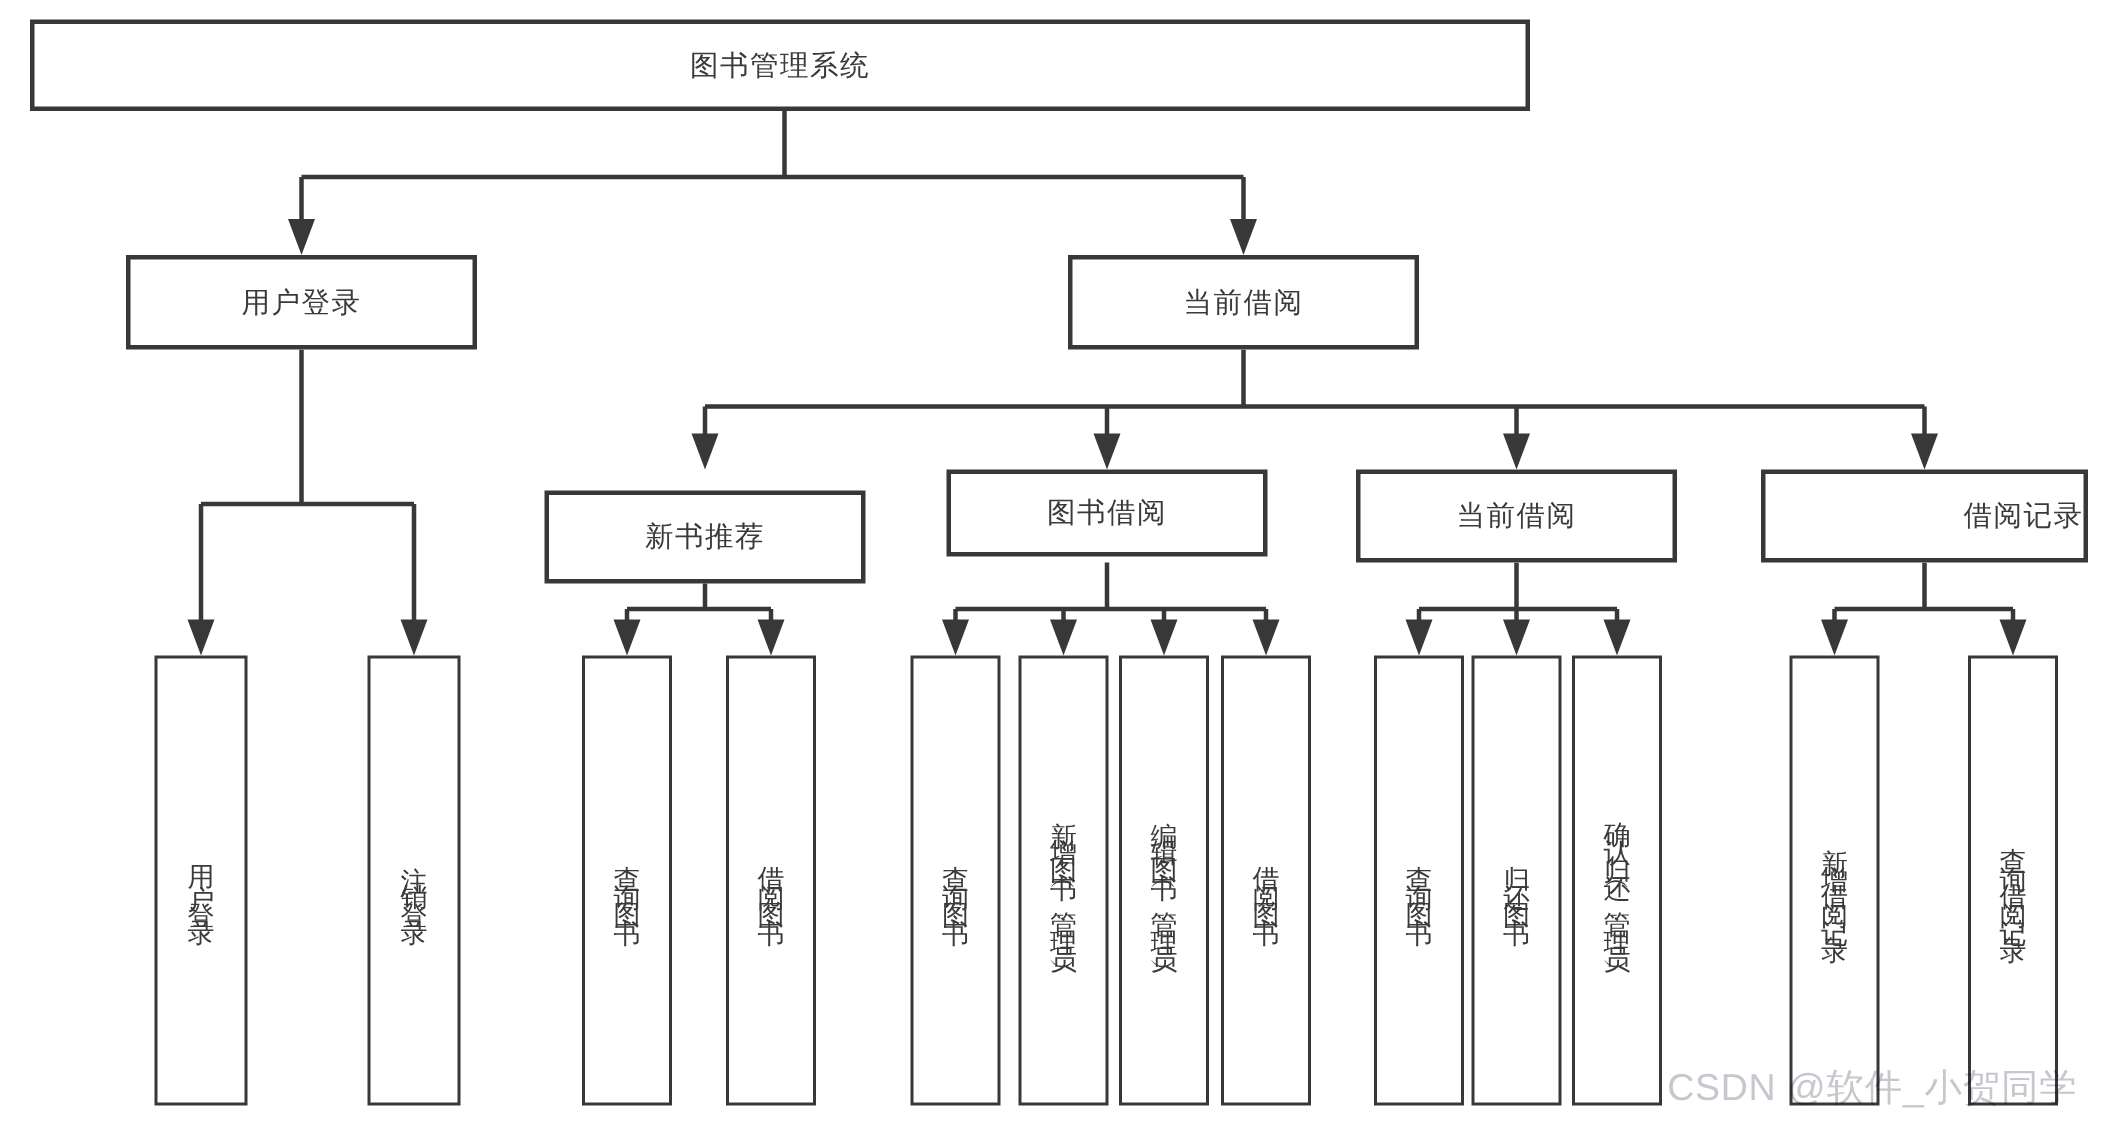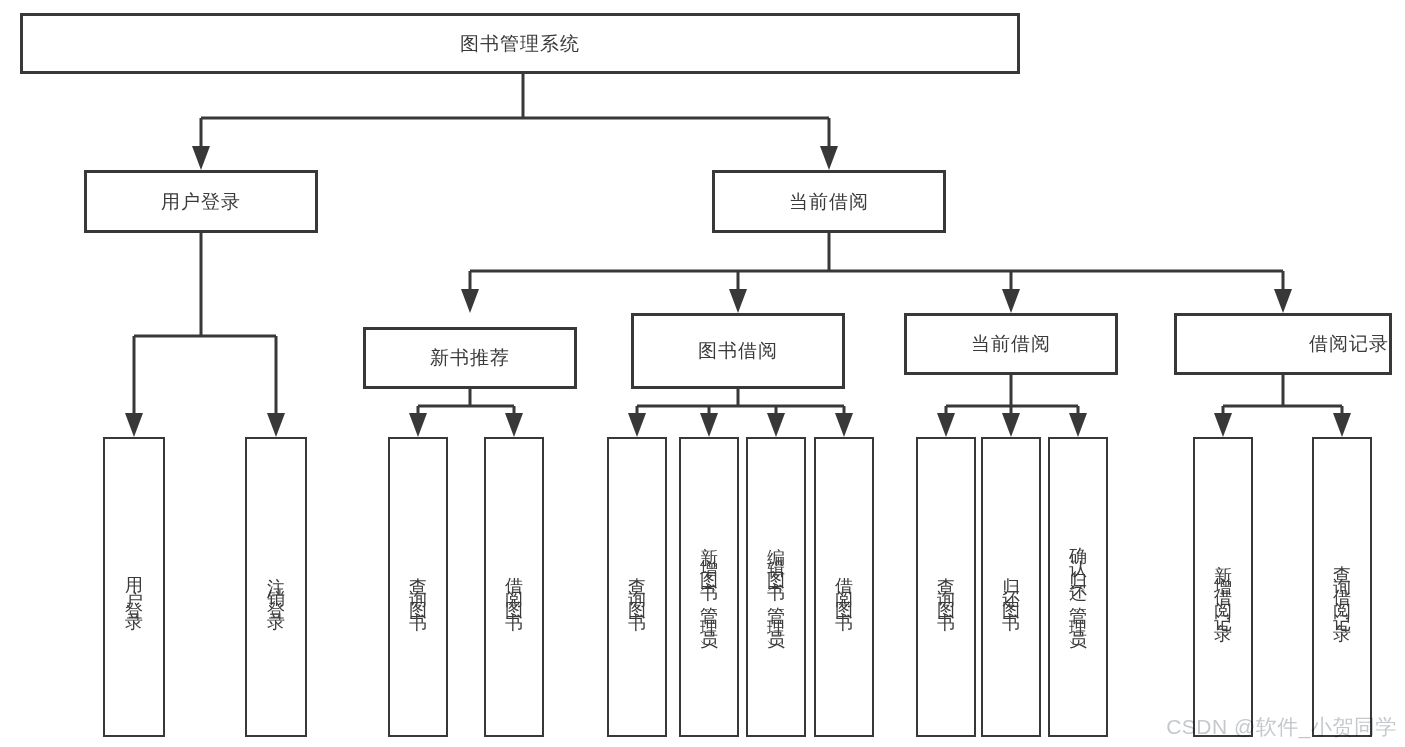--- a/index.html
+++ b/index.html
@@ -41,23 +41,23 @@
   .v-label {
     writing-mode: vertical-rl;
     text-orientation: mixed;
     font-size: 18px;
     letter-spacing: 12px;
     line-height: 1;
     white-space: nowrap;
   }
   .watermark {
     position: absolute;
-    right: 8px;
+    right: 20px;
     bottom: 6px;
-    font-size: 21px;
+    font-size: 25px;
     color: #c5c8cc;
     letter-spacing: 0.5px;
     mix-blend-mode: multiply;
     white-space: nowrap;
     z-index: 10;
   }
 </style>
 </head>
 <body>
 
@@ -110,21 +110,21 @@
   <div class="box" style="left:84px; top:170px; width:234px; height:63px;">
     <span class="h-label">用户登录</span>
   </div>
   <div class="box" style="left:712px; top:170px; width:234px; height:63px;">
     <span class="h-label">当前借阅</span>
   </div>
 
   <div class="box" style="left:363px; top:327px; width:214px; height:62px;">
     <span class="h-label">新书推荐</span>
   </div>
-  <div class="box" style="left:631px; top:313px; width:214px; height:76px;">
+  <div class="box" style="left:631px; top:313px; width:214px; height:58px;">
     <span class="h-label">图书借阅</span>
   </div>
   <div class="box" style="left:904px; top:313px; width:214px; height:62px;">
     <span class="h-label">当前借阅</span>
   </div>
   <div class="box" style="left:1174px; top:313px; width:218px; height:62px;justify-content:flex-end;">
     <span class="h-label">借阅记录</span>
   </div>
 
   <div class="box leaf" style="left:103px; top:437px; width:62px; height:300px;">

